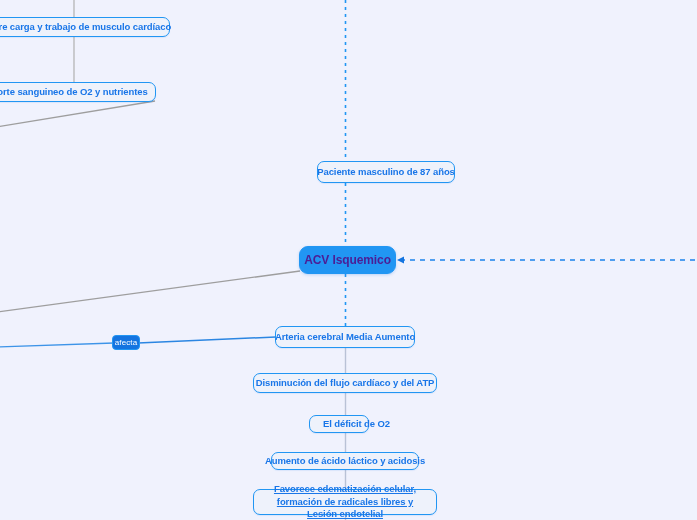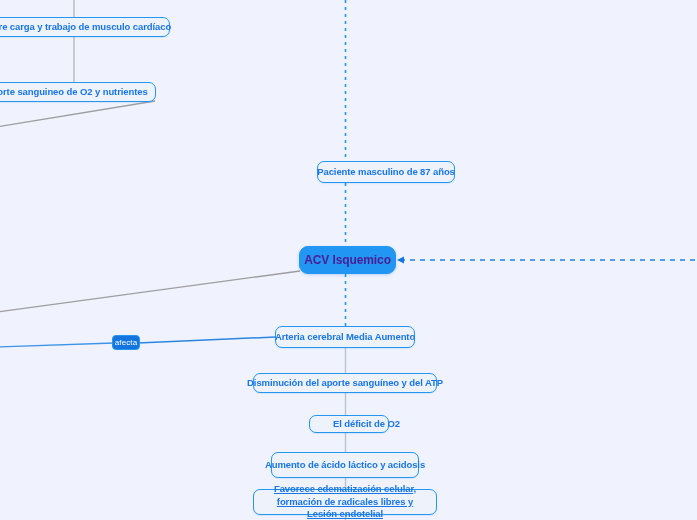--- a/index.html
+++ b/index.html
@@ -112,23 +112,23 @@
   <div class="node" id="n-sobrecarga" style="left: -18px; top: 17px; width: 188px; height: 20px;">Sobre carga y trabajo de musculo cardíaco</div>
 
   <div class="node" id="n-aporte" style="left: -22px; top: 82px; width: 178px; height: 20px;">aporte sanguineo de O2 y nutrientes</div>
 
   <div class="node" id="n-paciente" style="left: 277px; top: 161px; width: 138px; height: 22px; margin-left: 40px;">Paciente masculino de 87 años</div>
 
   <div class="node root" id="n-acv" style="left: 299px; top: 246px; width: 97px; height: 28px;">ACV Isquemico</div>
 
   <div class="node" id="n-arteria" style="left: 275px; top: 326px; width: 140px; height: 22px;">Arteria cerebral Media Aumento</div>
 
-  <div class="node" id="n-disminucion" style="left: 253px; top: 373px; width: 184px; height: 20px;">Disminución del aporte sanguíneo y del ATP</div>
+  <div class="node" id="n-disminucion" style="left: 253px; top: 373px; width: 184px; height: 20px;">Disminución del flujo cardíaco y del ATP</div>
 
-  <div class="node" id="n-deficit" style="left: 309px; top: 415px; width: 80px; height: 18px; padding-left: 44px;">El déficit de O2</div>
+  <div class="node" id="n-deficit" style="left: 309px; top: 415px; width: 60px; height: 18px; padding-left: 44px;">El déficit de O2</div>
 
-  <div class="node" id="n-acidosis" style="left: 271px; top: 452px; width: 148px; height: 26px;">Aumento de ácido láctico y acidosis</div>
+  <div class="node" id="n-acidosis" style="left: 271px; top: 452px; width: 148px; height: 18px;">Aumento de ácido láctico y acidosis</div>
 
   <div class="node multiline" id="n-edematizacion" style="left: 253px; top: 489px; width: 184px; height: 26px;">Favorece edematización celular, formación de radicales libres y Lesión endotelial</div>
 
   <div class="edge-label" id="l-afecta" style="left: 112px; top: 335px; width: 28px; height: 15px;">afecta</div>
 
 </div>
 
 </body></html>

